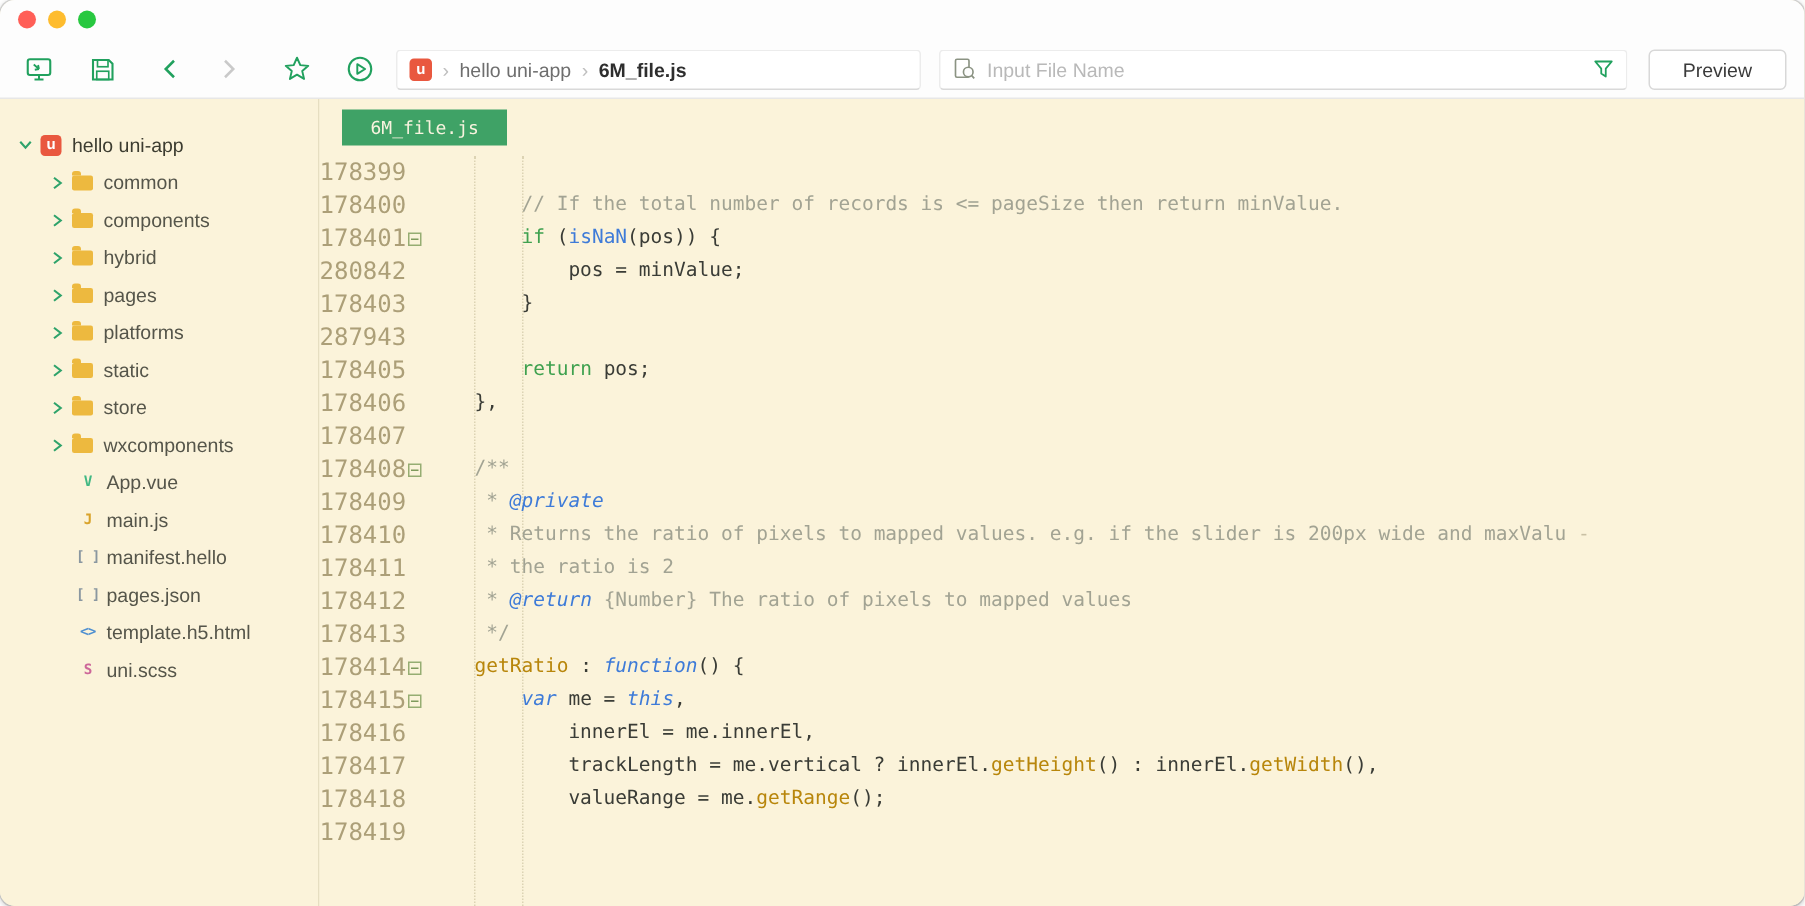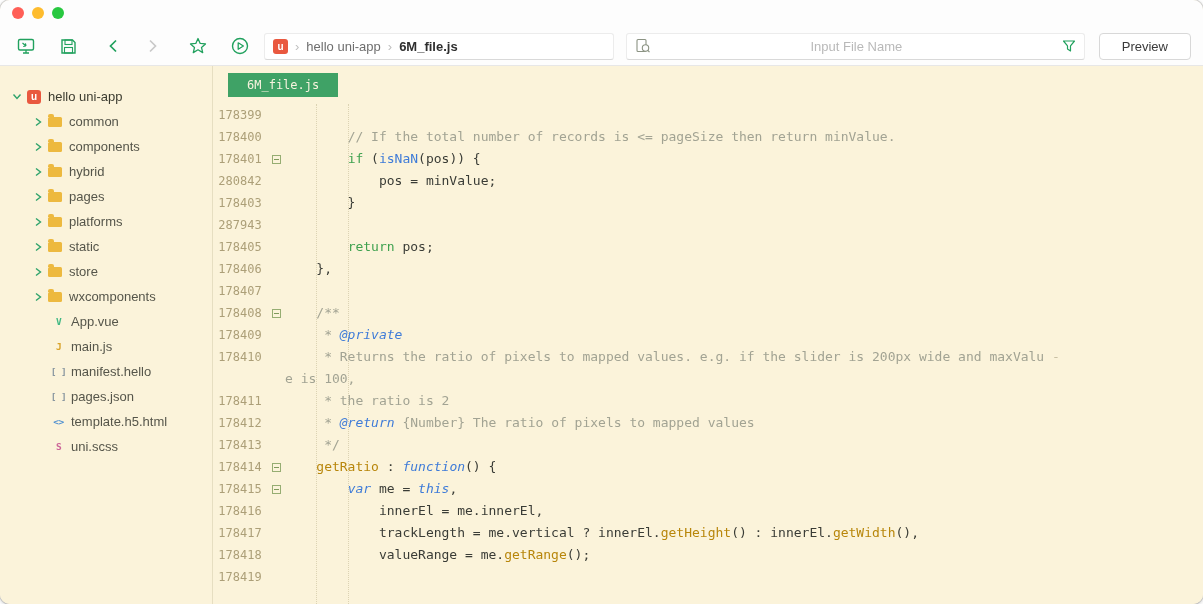--- a/index.html
+++ b/index.html
@@ -27,21 +27,21 @@
   .crumb-project{ color:#6E6E6E; font-size:13px; }
   .crumb-file{ color:#2E2E2E; font-size:13px; font-weight:bold; }
   .logo{
     width:15px; height:15px; border-radius:3px; background:var(--logo_orange,#E9583F);
     color:#fff; font-size:10px; font-weight:bold; display:inline-flex;
     align-items:center; justify-content:center; flex:none;
   }
   .searchbar{ flex:1; max-width:470px; margin-left:12px; }
   .searchbar input{
     flex:1; border:none; outline:none; background:transparent;
-    font-size:13px; color:#333; font-family:"Liberation Sans", sans-serif;text-align:center;
+    font-size:13px; color:#333; font-family:"Liberation Sans", sans-serif;
   }
   .searchbar input::placeholder{ color:#B9B9B9; }
   .preview-btn{
     margin-left:14px; height:27px; padding:0 22px; background:#fff;
     border:1px solid #D8D8D8; border-radius:4px; font-size:13px; color:#3A3A3A;
     font-family:"Liberation Sans", sans-serif; cursor:pointer; flex:none;
   }
   
   .content{ flex:1; display:flex; min-height:0; }
   .sidebar{
@@ -70,21 +70,21 @@
   .tabbar{ height:31px; flex:none; padding:7px 0 0 15px; }
   .tab{
     display:inline-block; height:24px; line-height:24px; padding:0 19px;
     background:var(--tab_green,#3FA266); color:#F8F3DE; font-size:12px;
     font-family:"DejaVu Sans Mono", monospace; cursor:pointer;
   }
   .code-wrap{ flex:1; position:relative; overflow:hidden; padding-top:7px; }
   .guide{ position:absolute; top:7px; bottom:0; width:0; border-left:1px dotted #DCD3B3; }
   .guide.g1{ left:103px; } .guide.g2{ left:135px; }
   .crow{ height:22px; line-height:22px; display:flex; font-family:"DejaVu Sans Mono", monospace; font-size:13px; position:relative; }
-  .gnum{ width:54px; flex:none; text-align:center; color:#AC9F78; font-size:12px; }
+  .gnum{ width:54px; flex:none; text-align:center; color:#AC9F78; font-size:16px; }
   .gfold{ width:18px; flex:none; display:flex; align-items:center; justify-content:center; }
   .fold-box{ width:9px; height:9px; border:1px solid #96AD72; background:var(--editor_bg,#FBF3DA); position:relative; cursor:pointer; }
   .fold-box::after{ content:''; position:absolute; left:1px; right:1px; top:3px; border-top:1px solid #7F9A5C; }
   .ccode{ white-space:pre; flex:1; }
   .tk-p{ color:#3A3C36; }
   .tk-c{ color:var(--comment_gray,#A2A393); }
   .tk-k{ color:var(--keyword_green,#3FA14F); }
   .tk-kb{ color:var(--keyword_blue,#3E7BD8); font-style:italic; }
   .tk-f{ color:var(--keyword_blue,#3E7BD8); }
   .tk-m{ color:var(--method_gold,#B8860B); }
@@ -346,25 +346,20 @@
               <span class="gnum">178409</span>
               <span class="gfold"></span>
               <span class="ccode"><span class="tk-p">     </span><span class="tk-c">* </span><span class="tk-kb">@private</span></span>
             </div>
             <div class="crow">
               <span class="gnum">178410</span>
               <span class="gfold"></span>
               <span class="ccode"><span class="tk-p">     </span><span class="tk-c">* Returns the ratio of pixels to mapped values. e.g. if the slider is 200px wide and maxValu</span><span class="tk-wm"> -</span></span>
             </div>
             <div class="crow">
-              <span class="gnum"></span>
-              <span class="gfold"></span>
-              <span class="ccode"><span class="tk-c">e is 100,</span></span>
-            </div>
-            <div class="crow">
               <span class="gnum">178411</span>
               <span class="gfold"></span>
               <span class="ccode"><span class="tk-p">     </span><span class="tk-c">* the ratio is 2</span></span>
             </div>
             <div class="crow">
               <span class="gnum">178412</span>
               <span class="gfold"></span>
               <span class="ccode"><span class="tk-p">     </span><span class="tk-c">* </span><span class="tk-kb">@return</span><span class="tk-c"> {Number} The ratio of pixels to mapped values</span></span>
             </div>
             <div class="crow">

